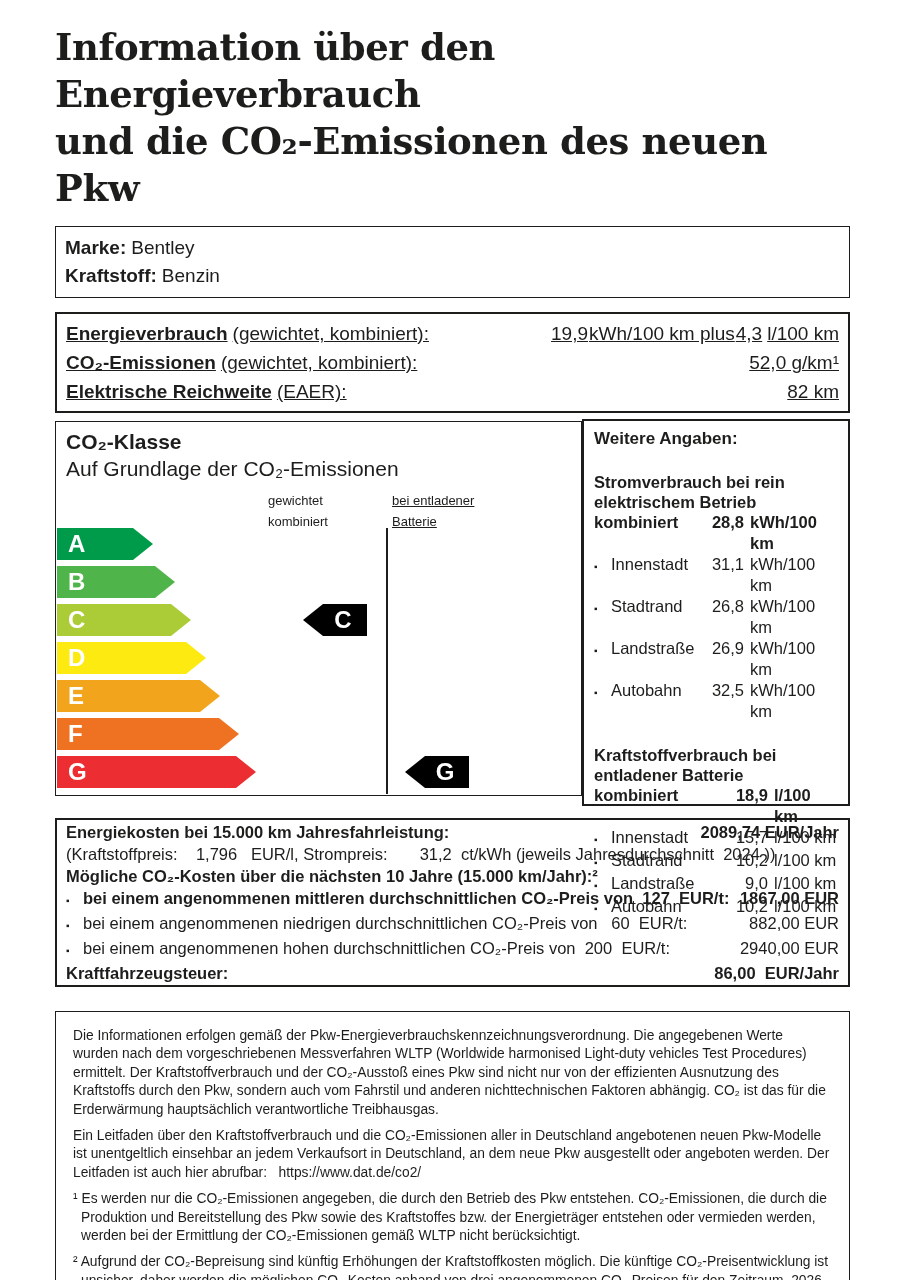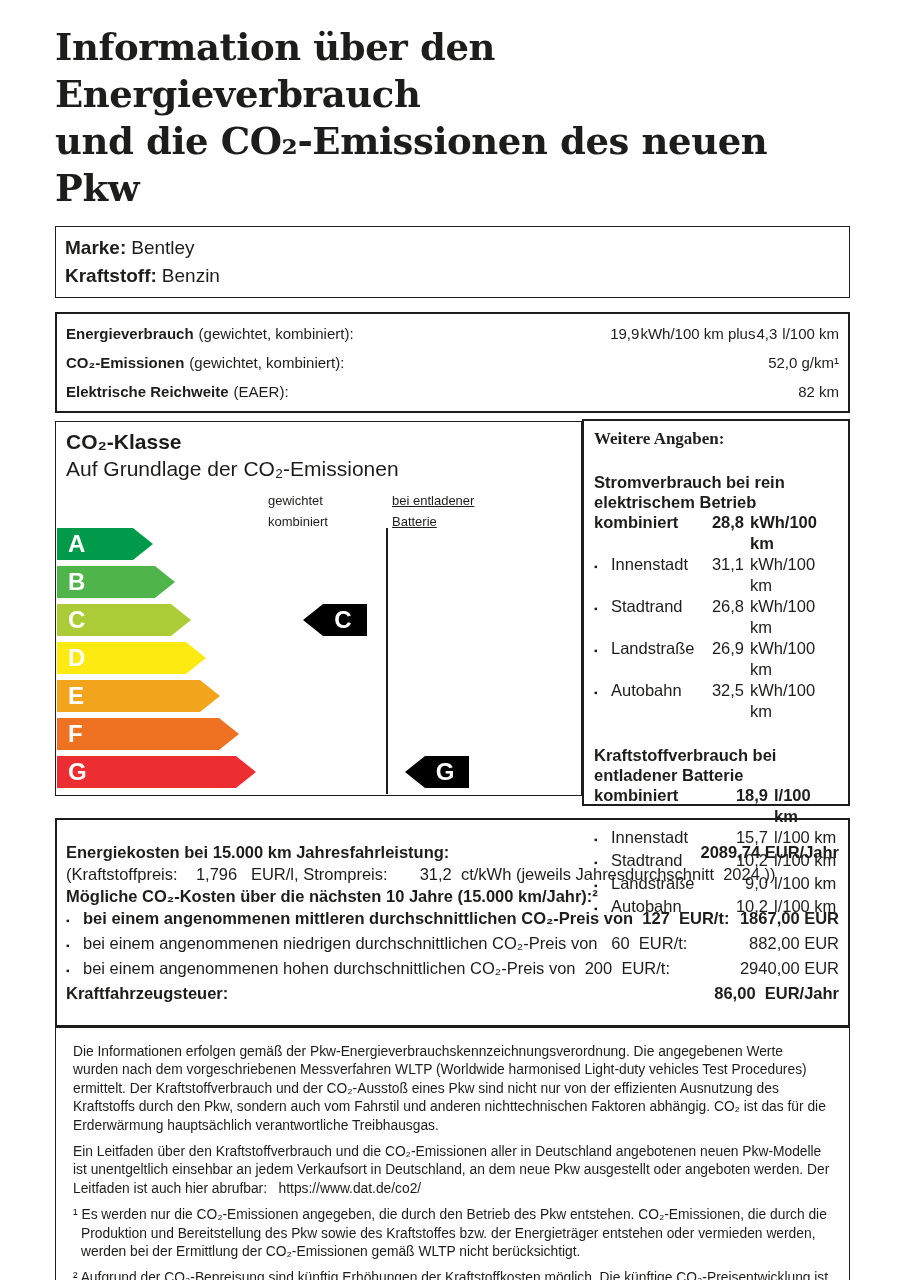--- a/index.html
+++ b/index.html
@@ -25,21 +25,21 @@
 
   
   .box1{padding:7px 9px;margin-bottom:14px;}
   .box1 .cols{display:flex;}
   .box1 .col1{flex:0 0 400px;}
   .box1 .col2{flex:1;}
   .box1 .row{font-size:19px;line-height:28px;}
 
   
   .box2{border-width:2.5px;padding:5px 9px;margin-bottom:6px;}
-  .box2 .row{font-size:15px;line-height:29px;display:flex;justify-content:space-between;align-items:flex-end;}
+  .box2 .row{font-size:19px;line-height:29px;display:flex;justify-content:space-between;align-items:flex-end;text-decoration:underline;}
   .box2 .vals span{margin-left:1px;}
   .box2 .vals .u2{margin-left:5px;}
 
   
   .co2-row{display:flex;align-items:flex-start;margin-bottom:12px;}
   .co2-left{width:527px;height:375px;position:relative;margin-top:2px;}
   .co2-title{font-size:21px;line-height:27px;padding:6px 0 0 10px;}
   .co2-sub{font-size:21px;line-height:27px;padding-left:10px;}
   .colhead{position:absolute;font-size:13px;line-height:21px;top:68px;}
   .colhead1{left:212px;}
@@ -55,32 +55,32 @@
     position:absolute;width:64px;height:32px;background:#000;color:#fff;
     font-weight:bold;font-size:24px;display:flex;align-items:center;justify-content:center;
     padding-left:16px;box-sizing:border-box;
     clip-path:polygon(0 50%,20px 0,100% 0,100% 100%,20px 100%);
   }
   .marker-weighted{left:247px;}
   .marker-depleted{left:349px;}
 
   
   .co2-right{width:268px;height:387px;border-width:2px;padding:8px 10px;font-size:16.5px;}
-  .wa-title{font-size:17px;line-height:20px;font-family:Liberation Serif, serif;}
+  .wa-title{font-size:17px;line-height:20px;}
   .wa-block{margin-top:23px;}
   .wa-hdr{font-weight:bold;line-height:20px;}
   .wa-row{display:flex;line-height:21px;align-items:baseline;}
   .wa-row .bullet{width:17px;font-size:10px;}
   .wa-label{flex:1;}
   .wa-val{width:40px;text-align:right;margin-right:6px;white-space:pre;}
   .wa-unit.u-kwh{width:88px;}
   .wa-unit.u-l{width:64px;}
 
   
-  .cost-box{border-width:2.5px;padding:21px 9px;margin-bottom:0;font-size:16.5px;}
+  .cost-box{border-width:2.5px;padding:1px 9px;margin-bottom:24px;font-size:16.5px;}
   .crow{line-height:22px;}
   .crow.flex{display:flex;justify-content:space-between;align-items:baseline;}
   .cbullet{display:flex;line-height:22px;align-items:baseline;}
   .cbullet .bullet{width:17px;font-size:10px;}
   .cbullet .ctext{flex:1;white-space:pre-wrap;}
   .cbullet .cval{text-align:right;white-space:pre;}
 
   
   .legal{padding:7px 9px;font-size:13.8px;line-height:18.4px;margin-bottom:13px;}
   .legal p{margin:8px;white-space:pre-wrap;}

